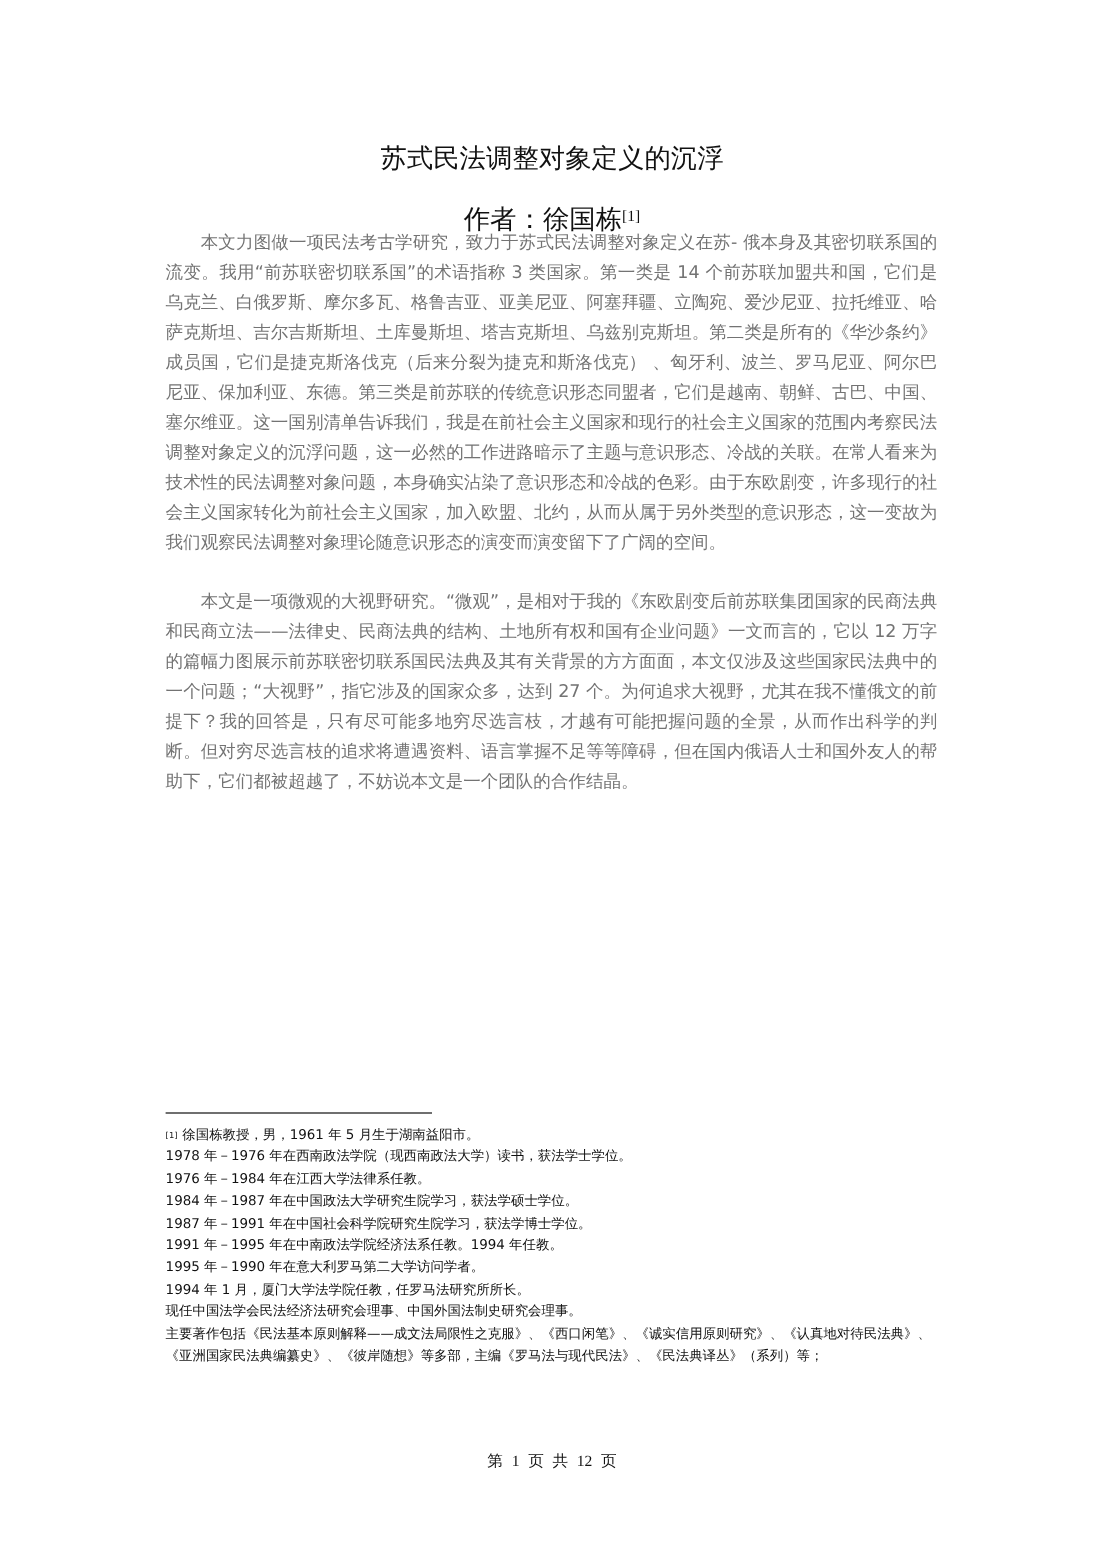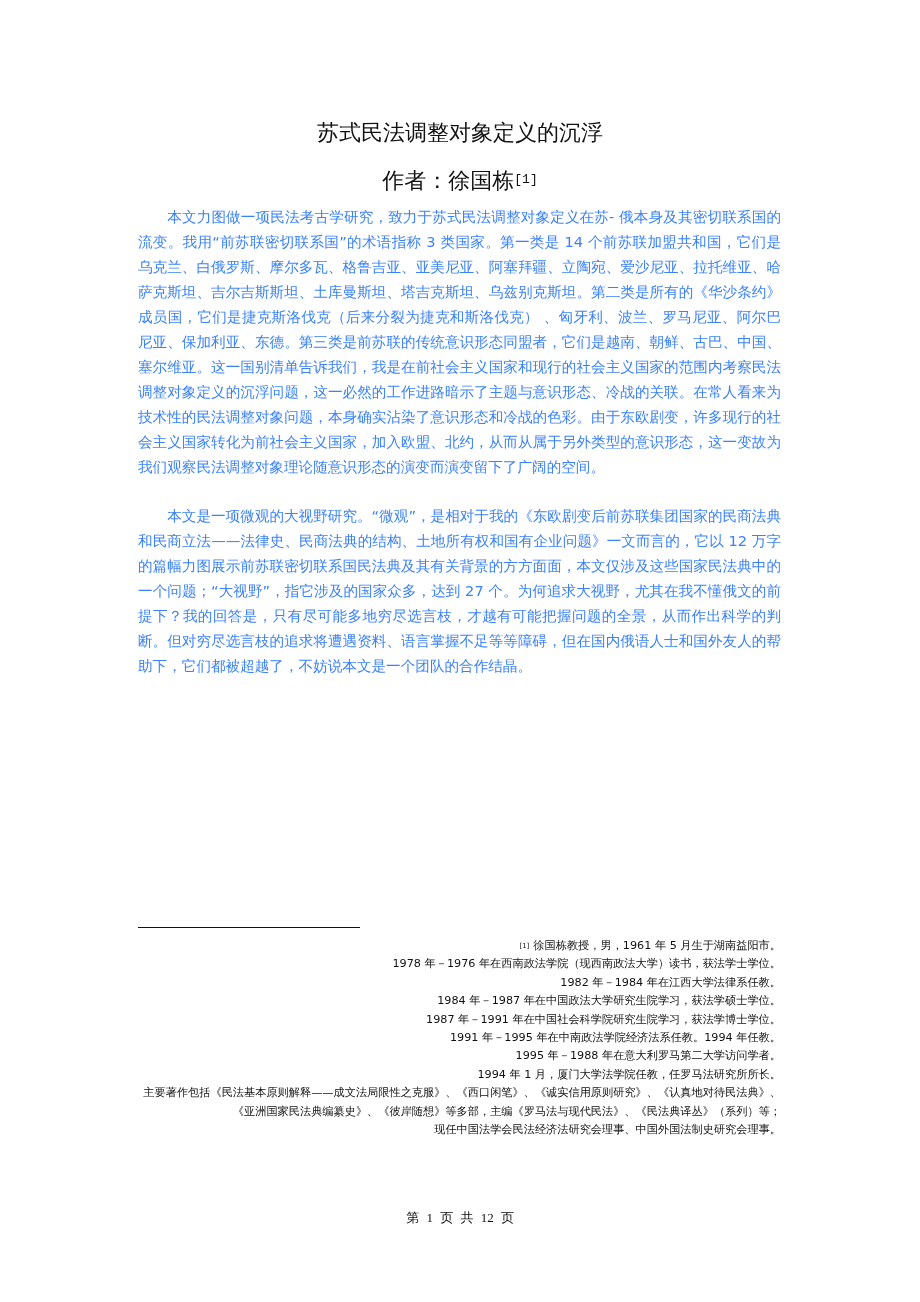--- a/index.html
+++ b/index.html
@@ -4,33 +4,33 @@
 <style>
   html, body { margin: 0; padding: 0; background: #ffffff; }
   body { width: 920px; height: 1302px; position: relative; overflow: hidden; color: #111; }
   .page { position: absolute; left: 0; top: 0; width: 747px; height: 1302px; }
   .title {
     position: absolute; left: 0; width: 920px; top: 118px; text-align: center;
     font-family: "DejaVu Sans", sans-serif; font-size: 22px; line-height: 30px; color: #111;
   }
   .author {
     position: absolute; left: 0; width: 920px; top: 168px; text-align: center;
-    font-family: Liberation Mono, monospace; font-size: 22px; line-height: 30px; color: #111;
+    font-family: Liberation Serif, serif; font-size: 22px; line-height: 30px; color: #111;
   }
   .author sup { font-size: 13px; vertical-align: top; position: relative; top: -3px; }
   .body {
-    position: absolute; left: 138px; width: 643px; top: 204px;
+    position: absolute; left: 138px; width: 643px; top: 190px;
     font-family: "DejaVu Sans", sans-serif; font-size: 14.6px; line-height: 25px;
-    text-align: justify; color: #3b82f6;
+    text-align: justify; color: #737373;
   }
   .body p { margin: 0 0 24px 0; text-indent: 2em; }
   .rule { position: absolute; left: 138px; top: 927px; width: 222px; height: 1px; background: #111; }
   .footnotes {
     position: absolute; left: 138px; width: 643px; top: 937px;
-    font-family: "DejaVu Sans", sans-serif; font-size: 11.2px; line-height: 18.4px; color: #111; text-align: right;
+    font-family: "DejaVu Sans", sans-serif; font-size: 11.2px; line-height: 18.4px; color: #111;
   }
   .footnotes .fn { margin: 0; }
   .footnotes sup { font-size: 7px; vertical-align: top; margin-right: 4px; }
   .pagefoot {
     position: absolute; left: 0; width: 920px; top: 1208px; text-align: center;
     font-family: Liberation Serif, serif; font-size: 13px; line-height: 20px; color: #111;
     word-spacing: 4px;
   }
 </style>
 </head>
@@ -45,24 +45,24 @@
   <div class="body">
     <p>本文力图做一项民法考古学研究，致力于苏式民法调整对象定义在苏- 俄本身及其密切联系国的流变。我用“前苏联密切联系国”的术语指称 3 类国家。第一类是 14 个前苏联加盟共和国，它们是乌克兰、白俄罗斯、摩尔多瓦、格鲁吉亚、亚美尼亚、阿塞拜疆、立陶宛、爱沙尼亚、拉托维亚、哈萨克斯坦、吉尔吉斯斯坦、土库曼斯坦、塔吉克斯坦、乌兹别克斯坦。第二类是所有的《华沙条约》成员国，它们是捷克斯洛伐克（后来分裂为捷克和斯洛伐克） 、匈牙利、波兰、罗马尼亚、阿尔巴尼亚、保加利亚、东德。第三类是前苏联的传统意识形态同盟者，它们是越南、朝鲜、古巴、中国、塞尔维亚。这一国别清单告诉我们，我是在前社会主义国家和现行的社会主义国家的范围内考察民法调整对象定义的沉浮问题，这一必然的工作进路暗示了主题与意识形态、冷战的关联。在常人看来为技术性的民法调整对象问题，本身确实沾染了意识形态和冷战的色彩。由于东欧剧变，许多现行的社会主义国家转化为前社会主义国家，加入欧盟、北约，从而从属于另外类型的意识形态，这一变故为我们观察民法调整对象理论随意识形态的演变而演变留下了广阔的空间。</p>
     <p>本文是一项微观的大视野研究。“微观”，是相对于我的《东欧剧变后前苏联集团国家的民商法典和民商立法——法律史、民商法典的结构、土地所有权和国有企业问题》一文而言的，它以 12 万字的篇幅力图展示前苏联密切联系国民法典及其有关背景的方方面面，本文仅涉及这些国家民法典中的一个问题；“大视野”，指它涉及的国家众多，达到 27 个。为何追求大视野，尤其在我不懂俄文的前提下？我的回答是，只有尽可能多地穷尽选言枝，才越有可能把握问题的全景，从而作出科学的判断。但对穷尽选言枝的追求将遭遇资料、语言掌握不足等等障碍，但在国内俄语人士和国外友人的帮助下，它们都被超越了，不妨说本文是一个团队的合作结晶。</p>
   </div>
 
   <div class="rule"></div>
 
   <div class="footnotes">
     <p class="fn"><sup>[1]</sup><span>徐国栋教授，男，1961 年 5 月生于湖南益阳市。</span></p>
     <p class="fn">1978 年－1976 年在西南政法学院（现西南政法大学）读书，获法学士学位。</p>
-    <p class="fn">1982 年－1984 年在江西大学法律系任教。</p>
+    <p class="fn">1976 年－1984 年在江西大学法律系任教。</p>
     <p class="fn">1984 年－1987 年在中国政法大学研究生院学习，获法学硕士学位。</p>
     <p class="fn">1987 年－1991 年在中国社会科学院研究生院学习，获法学博士学位。</p>
     <p class="fn">1991 年－1995 年在中南政法学院经济法系任教。1994 年任教。</p>
-    <p class="fn">1995 年－1988 年在意大利罗马第二大学访问学者。</p>
+    <p class="fn">1995 年－1990 年在意大利罗马第二大学访问学者。</p>
     <p class="fn">1994 年 1 月，厦门大学法学院任教，任罗马法研究所所长。</p>
+    <p class="fn">现任中国法学会民法经济法研究会理事、中国外国法制史研究会理事。</p>
     <p class="fn">主要著作包括《民法基本原则解释——成文法局限性之克服》、《西口闲笔》、《诚实信用原则研究》、《认真地对待民法典》、《亚洲国家民法典编纂史》、《彼岸随想》等多部，主编《罗马法与现代民法》、《民法典译丛》（系列）等；</p>
-    <p class="fn">现任中国法学会民法经济法研究会理事、中国外国法制史研究会理事。</p>
   </div>
 
   <div class="pagefoot">第 1 页 共 12 页</div>
 </div>
 
 </body></html>

